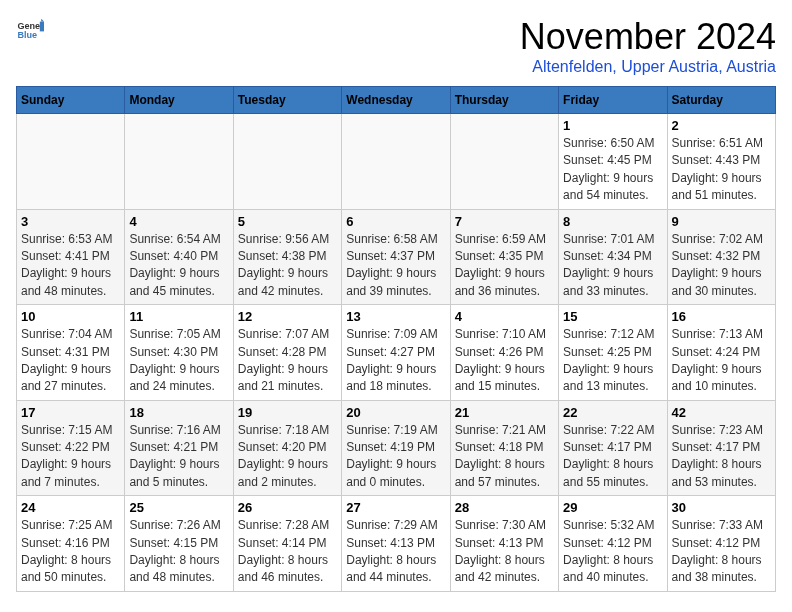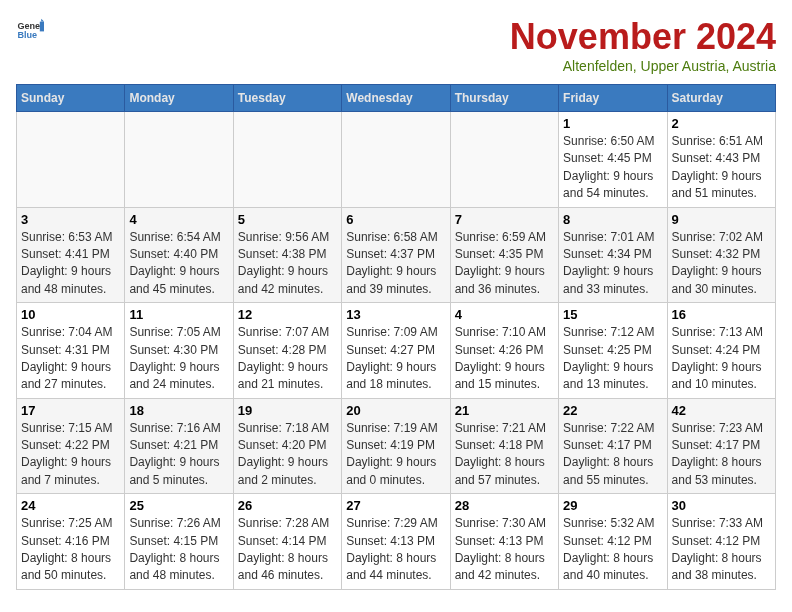--- a/index.html
+++ b/index.html
@@ -23,35 +23,35 @@
     }
     .logo-icon {
       width: 28px;
       height: 28px;
     }
     .title-area {
       text-align: right;
     }
     .month-title {
       font-size: 36px;
-      font-weight: bold;
-      color: #b91c1c;
+      font-weight: normal;
+      color: #000000;
     }
     .subtitle {
-      font-size: 14px;
-      color: #4d7c0f;
+      font-size: 16px;
+      color: #1d4ed8;
     }
     .calendar {
       width: 100%;
       border-collapse: collapse;
       font-size: 11px;
     }
     .calendar th {
       background: #3a7abf;
-      color: #e5e5e5;
+      color: #000000;
       padding: 6px 4px;
       text-align: left;
       font-size: 12px;
       font-weight: bold;
       border: 1px solid #2a5a9f;
     }
     .calendar td {
       border: 1px solid #ccc;
       vertical-align: top;
       padding: 4px;

